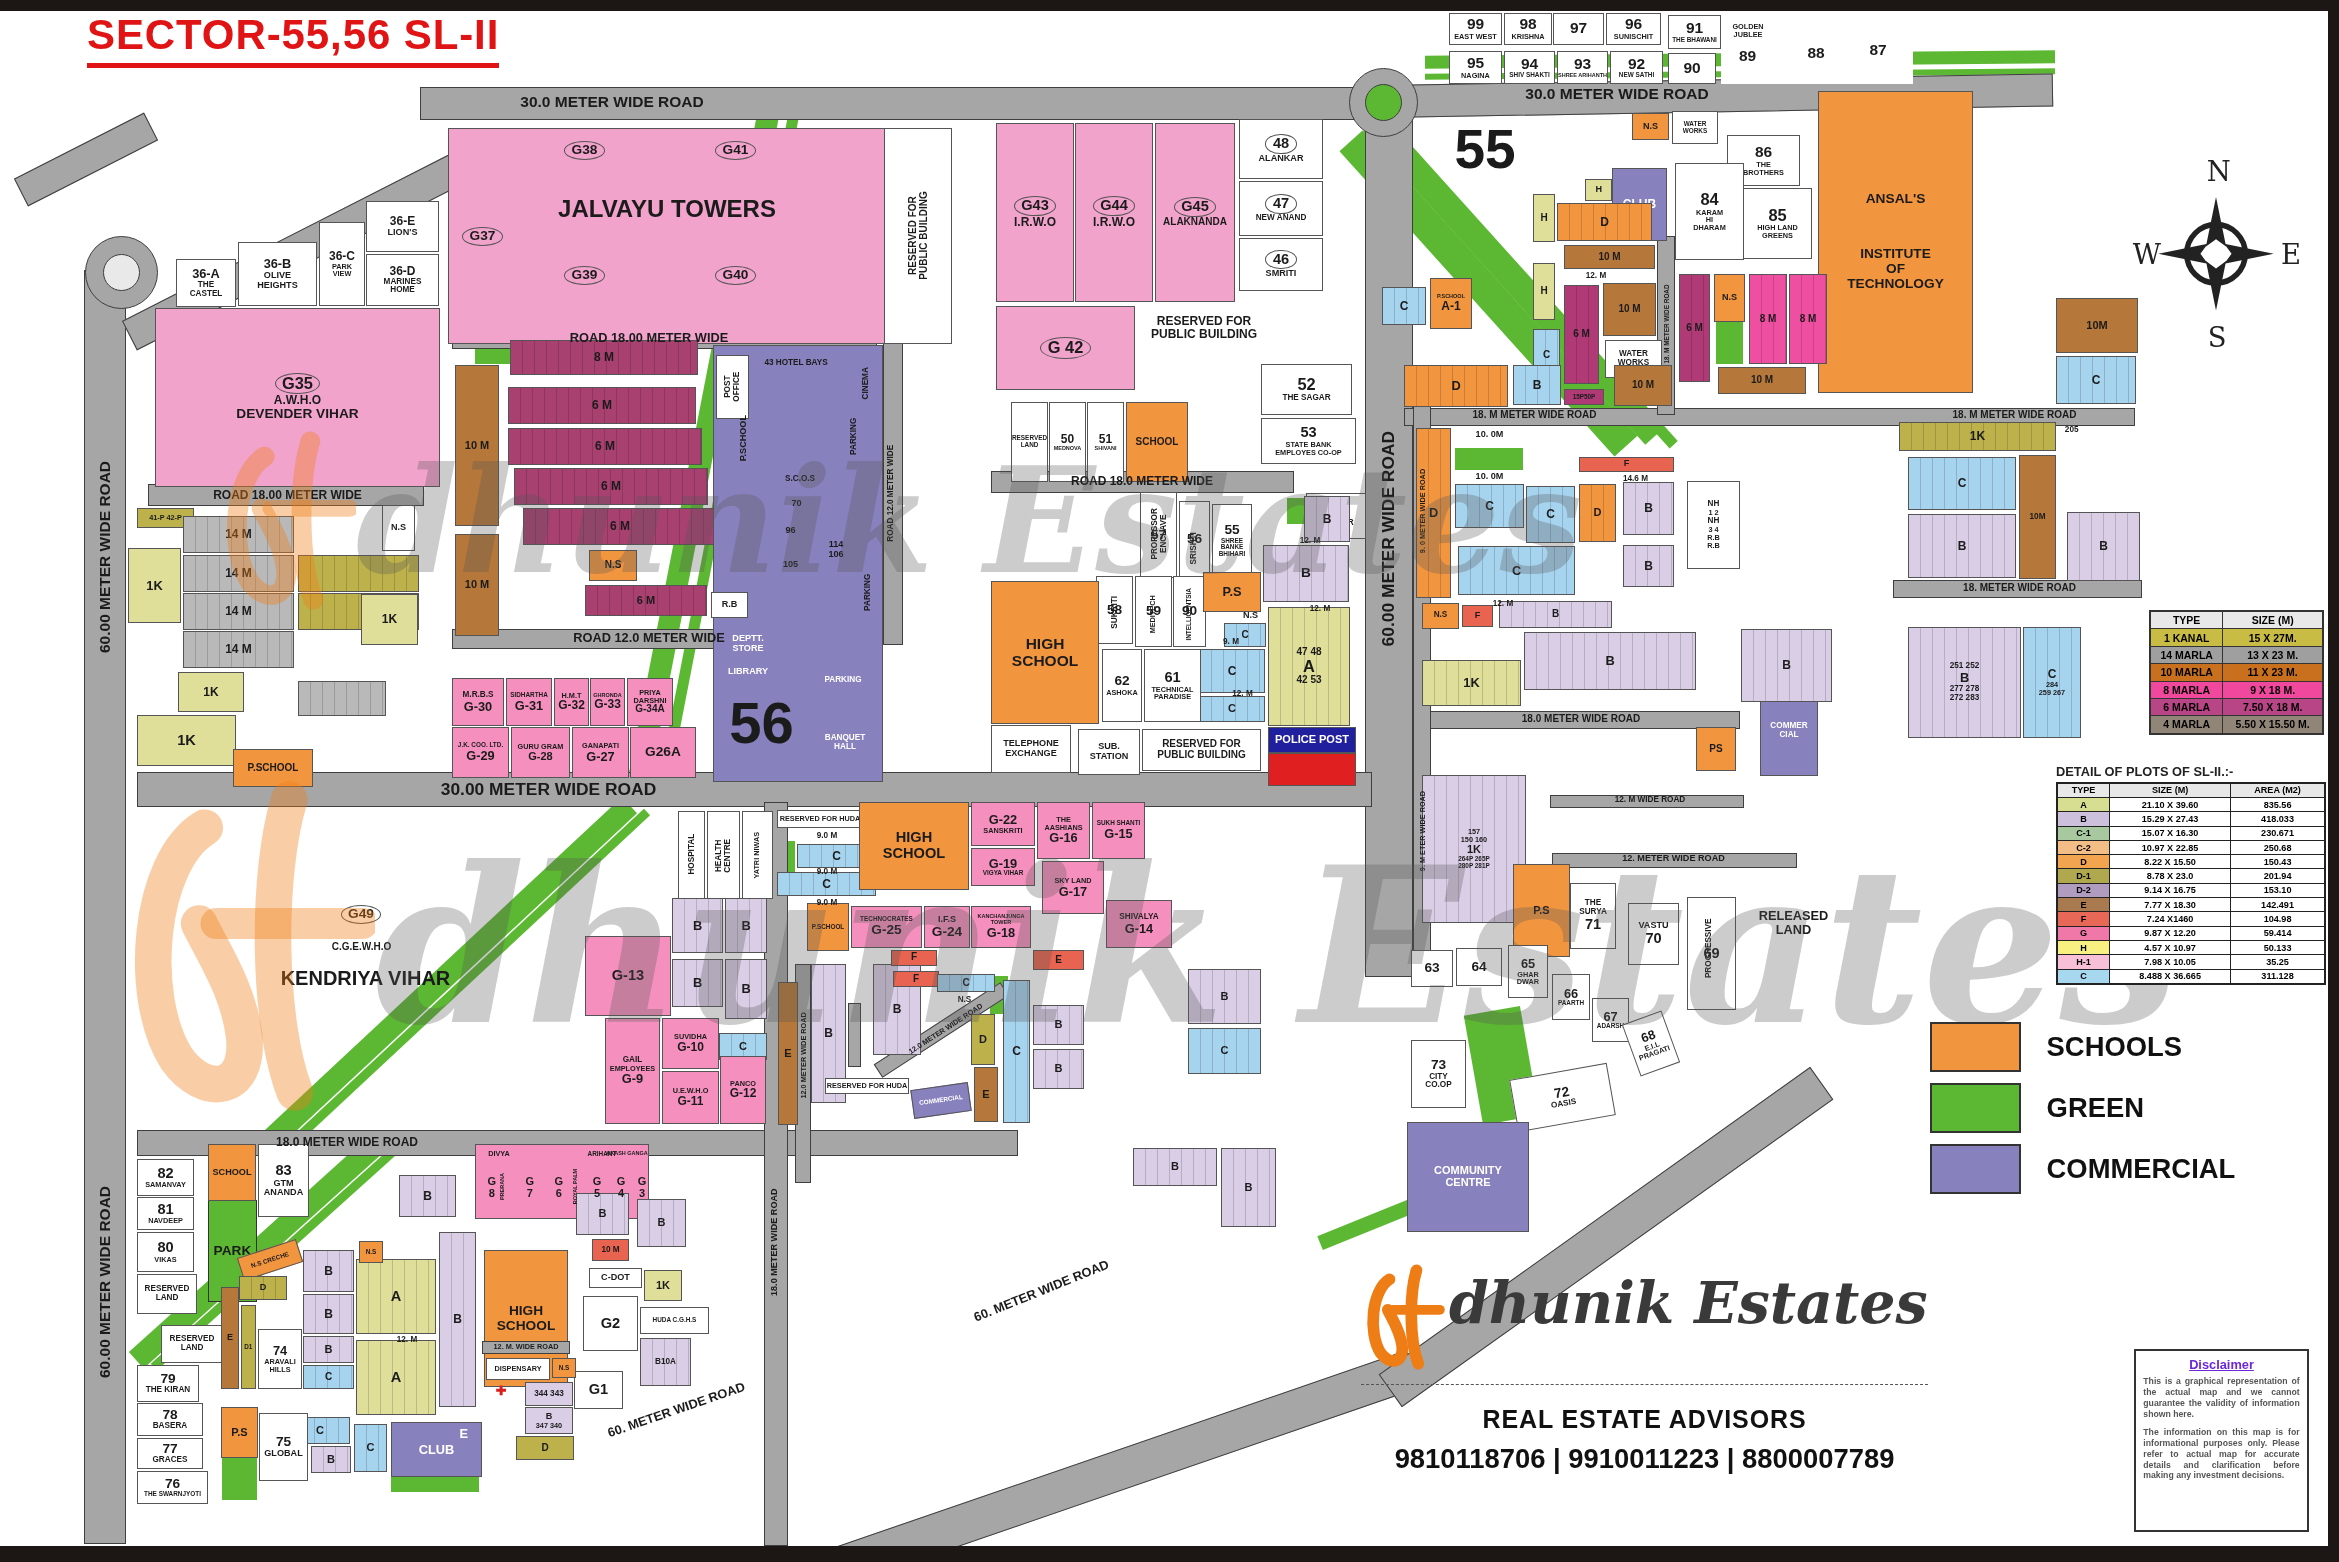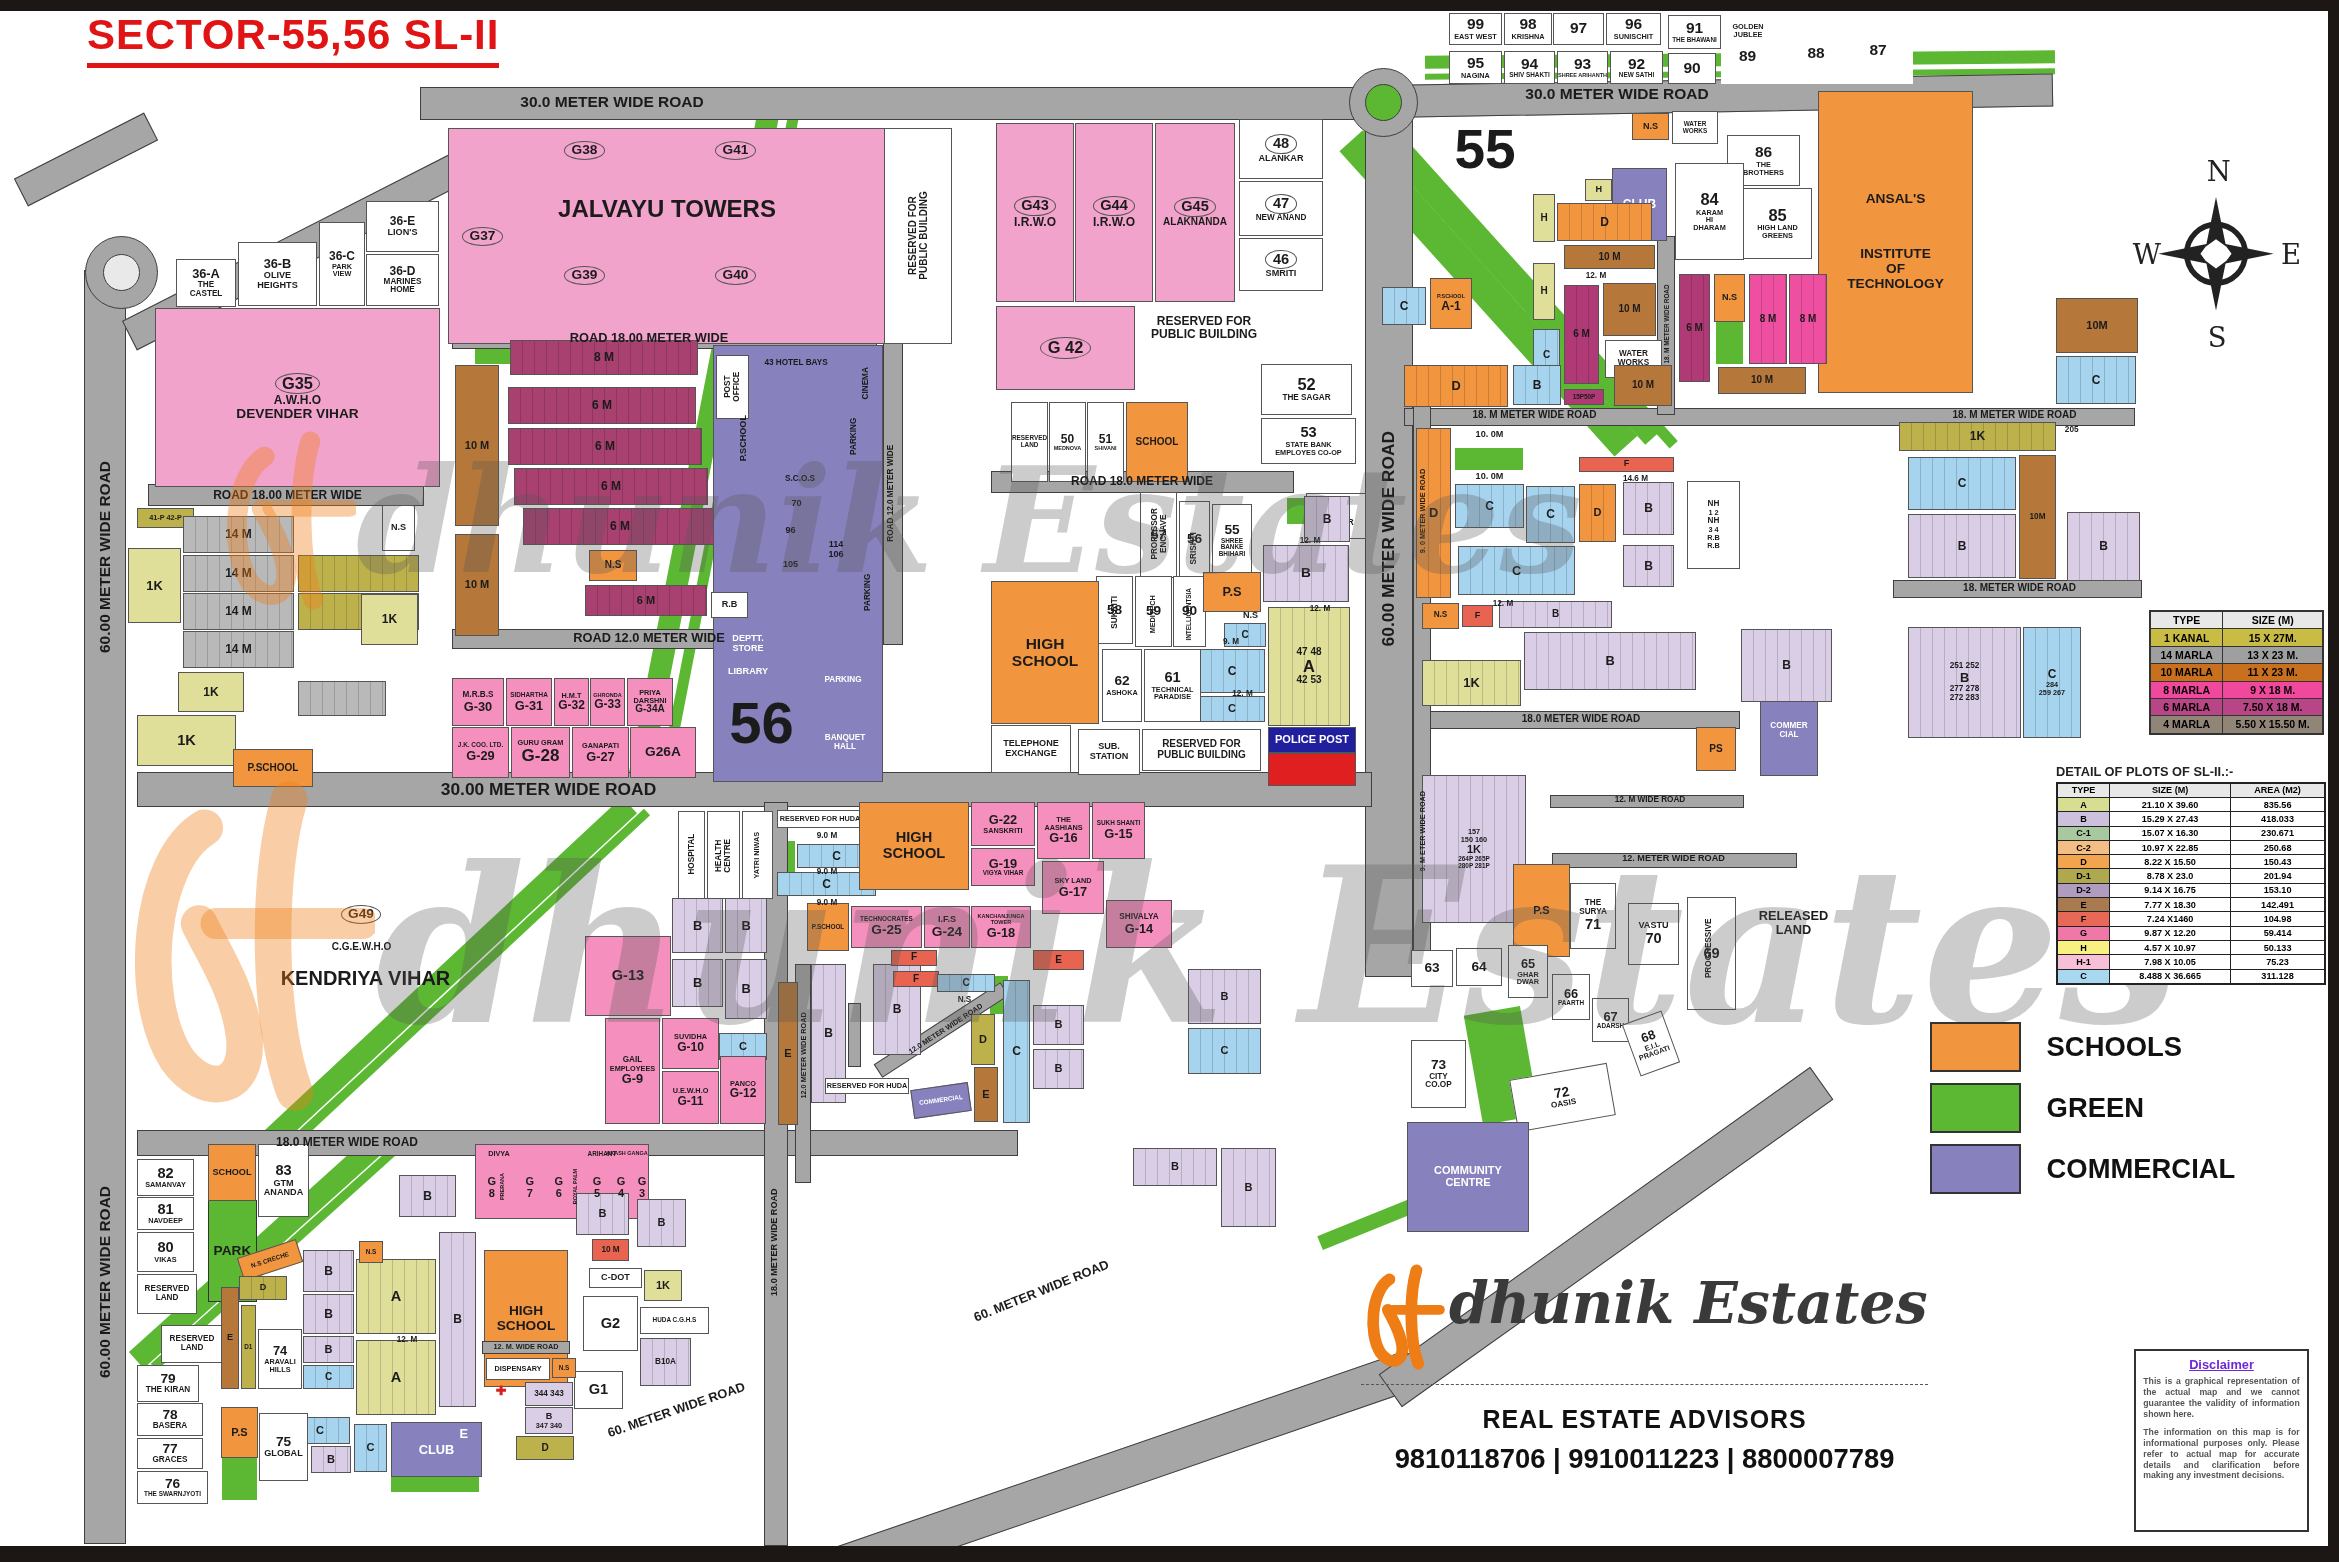--- a/index.html
+++ b/index.html
@@ -204,21 +204,21 @@
             <td>59.414</td>
           </tr>
           <tr>
             <td style="background: rgb(248, 240, 128);">H</td>
             <td>4.57 X 10.97</td>
             <td>50.133</td>
           </tr>
           <tr>
             <td style="background: rgb(248, 192, 216);">H-1</td>
             <td>7.98 X 10.05</td>
-            <td>75.23</td>
+            <td>35.25</td>
           </tr>
           <tr>
             <td style="background: rgb(168, 216, 240);">C</td>
             <td>8.488 X 36.665</td>
             <td>311.128</td>
           </tr>
         </tbody>
       </table>
   </div>
 
@@ -619,21 +619,21 @@
       <span style="font-size: 7.3px;">PRIYA</span>
       <span style="font-size: 7.3px;">DARSHNI</span>
       <span style="font-size: 10px;">G-34A</span>
     </div>
     <div class="it pnk2" style="left: 452px; top: 727px; width: 57px; height: 51px;">
       <span style="font-size: 6.4px;">J.K. COO. LTD.</span>
       <span style="font-size: 12.8px;">G-29</span>
     </div>
     <div class="it pnk2" style="left: 511px; top: 727px; width: 59px; height: 51px;">
       <span style="font-size: 7.3px;">GURU GRAM</span>
-      <span style="font-size: 17px;">G-28</span>
+      <span style="font-size: 11px;">G-28</span>
     </div>
     <div class="it pnk2" style="left: 572px; top: 727px; width: 57px; height: 51px;">
       <span style="font-size: 7.3px;">GANAPATI</span>
       <span style="font-size: 12.8px;">G-27</span>
     </div>
     <div class="it pnk2" style="left: 630px; top: 727px; width: 66px; height: 51px;">
       <span style="font-size: 13.7px;">G26A</span>
     </div>
     <div class="it lbl" style="left: 329px; top: 898px; width: 64px; height: 33px;">
       <span class="circ" style="font-size: 13.7px;">G49</span>

